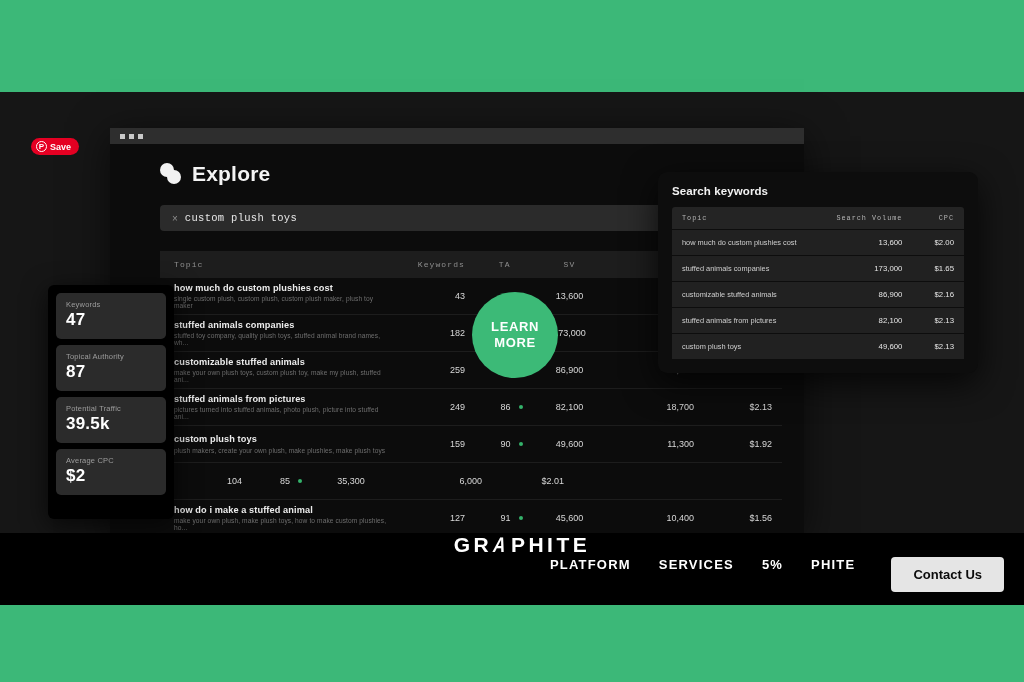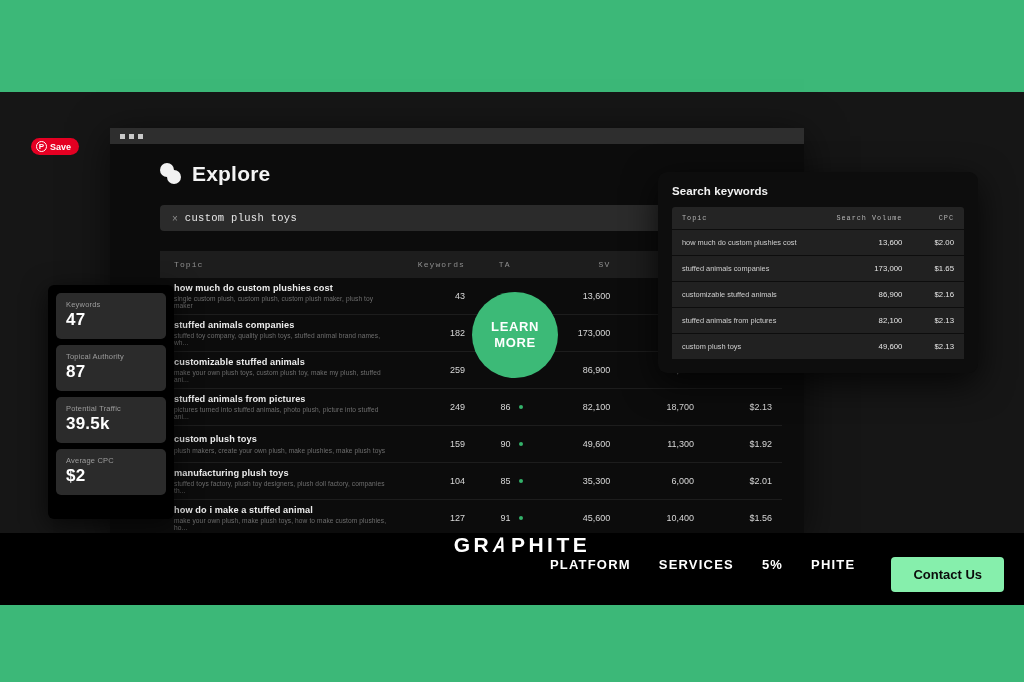--- a/index.html
+++ b/index.html
@@ -78,21 +78,21 @@
     font-size:8px; color:#8e8e8e; letter-spacing:1.1px;
     font-family:"Liberation Mono", monospace;
   }
   .trow {
     display:flex; align-items:center; height:37px;
     border-bottom:1px solid #1d1d1d;
   }
   .c-topic { width:238px; padding-left:14px; }
   .c-kw    { width:82px; text-align:right; }
   .c-ta    { width:66px; text-align:right; padding-right:18px; position:relative; }
-  .c-sv    { width:86px; text-align:right; }
+  .c-sv    { width:86px; text-align:center; }
   .c-pt    { width:88px; text-align:right; }
   .c-cpc   { width:92px; text-align:right; padding-right:10px; }
 
   .thead .c-topic { padding-left:14px; }
   .thead .c-ta { padding-right:18px; }
 
   .t-name { font-size:9.2px; font-weight:bold; color:#ececec; letter-spacing:.1px; }
   .t-sub  { font-size:6.6px; color:#6e6e6e; margin-top:2.5px; letter-spacing:.1px; }
   .t-num  { font-size:9px; color:#d8d8d8; font-family:"Liberation Sans", sans-serif; }
   .ta-dot { display:inline-block; width:4px; height:4px; border-radius:50%; background:#34b36b; position:absolute; right:6px; top:50%; margin-top:-2px; }
@@ -153,21 +153,21 @@
     letter-spacing:3.5px; font-family:"Liberation Sans", sans-serif;
     display:flex; align-items:center;
   }
   .brand .slash { display:inline-block; transform:skewX(-14deg) scaleX(.8); }
   .nav-right { margin-left:auto; display:flex; align-items:flex-start; gap:28px; margin-right:20px; }
   .nav-link {
     color:#fff; font-size:13px; font-weight:bold; letter-spacing:1.2px;
     font-family:"Liberation Sans", sans-serif; cursor:pointer;
   }
   .contact {
-    background:#86efac; color:#0b0b0b;
+    background:#e5e5e5; color:#0b0b0b;
     font-size:13px; font-weight:bold;
     padding:10px 22px; border-radius:4px; cursor:pointer;
     margin-left:8px;
   }
 </style>
 </head>
 <body>
 
 <div class="band-green-top"></div>
 
@@ -261,24 +261,20 @@
               <div class="t-name">custom plush toys</div>
               <div class="t-sub">plush makers, create your own plush, make plushies, make plush toys</div>
             </div>
             <div class="c-kw t-num">159</div>
             <div class="c-ta t-num"><span>90</span><span class="ta-dot"></span></div>
             <div class="c-sv t-num">49,600</div>
             <div class="c-pt t-num">11,300</div>
             <div class="c-cpc t-num">$1.92</div>
           </div>
           <div class="trow">
-            <div class="c-topic">
-              <div class="t-name">manufacturing plush toys</div>
-              <div class="t-sub">stuffed toys factory, plush toy designers, plush doll factory, companies th...</div>
-            </div>
             <div class="c-kw t-num">104</div>
             <div class="c-ta t-num"><span>85</span><span class="ta-dot"></span></div>
             <div class="c-sv t-num">35,300</div>
             <div class="c-pt t-num">6,000</div>
             <div class="c-cpc t-num">$2.01</div>
           </div>
           <div class="trow">
             <div class="c-topic">
               <div class="t-name">how do i make a stuffed animal</div>
               <div class="t-sub">make your own plush, make plush toys, how to make custom plushies, ho...</div>

